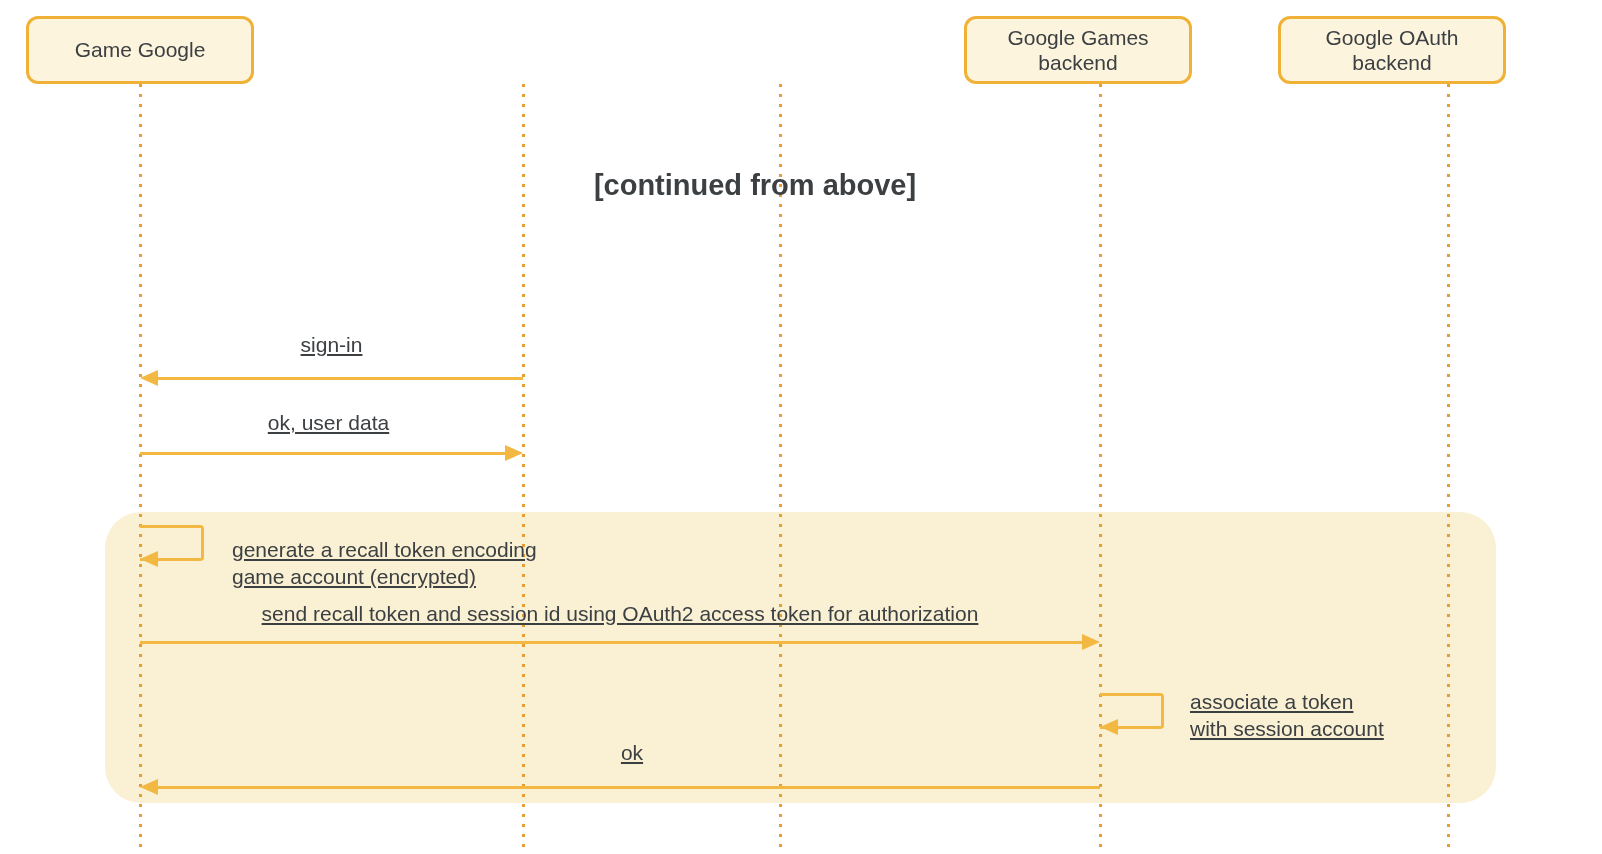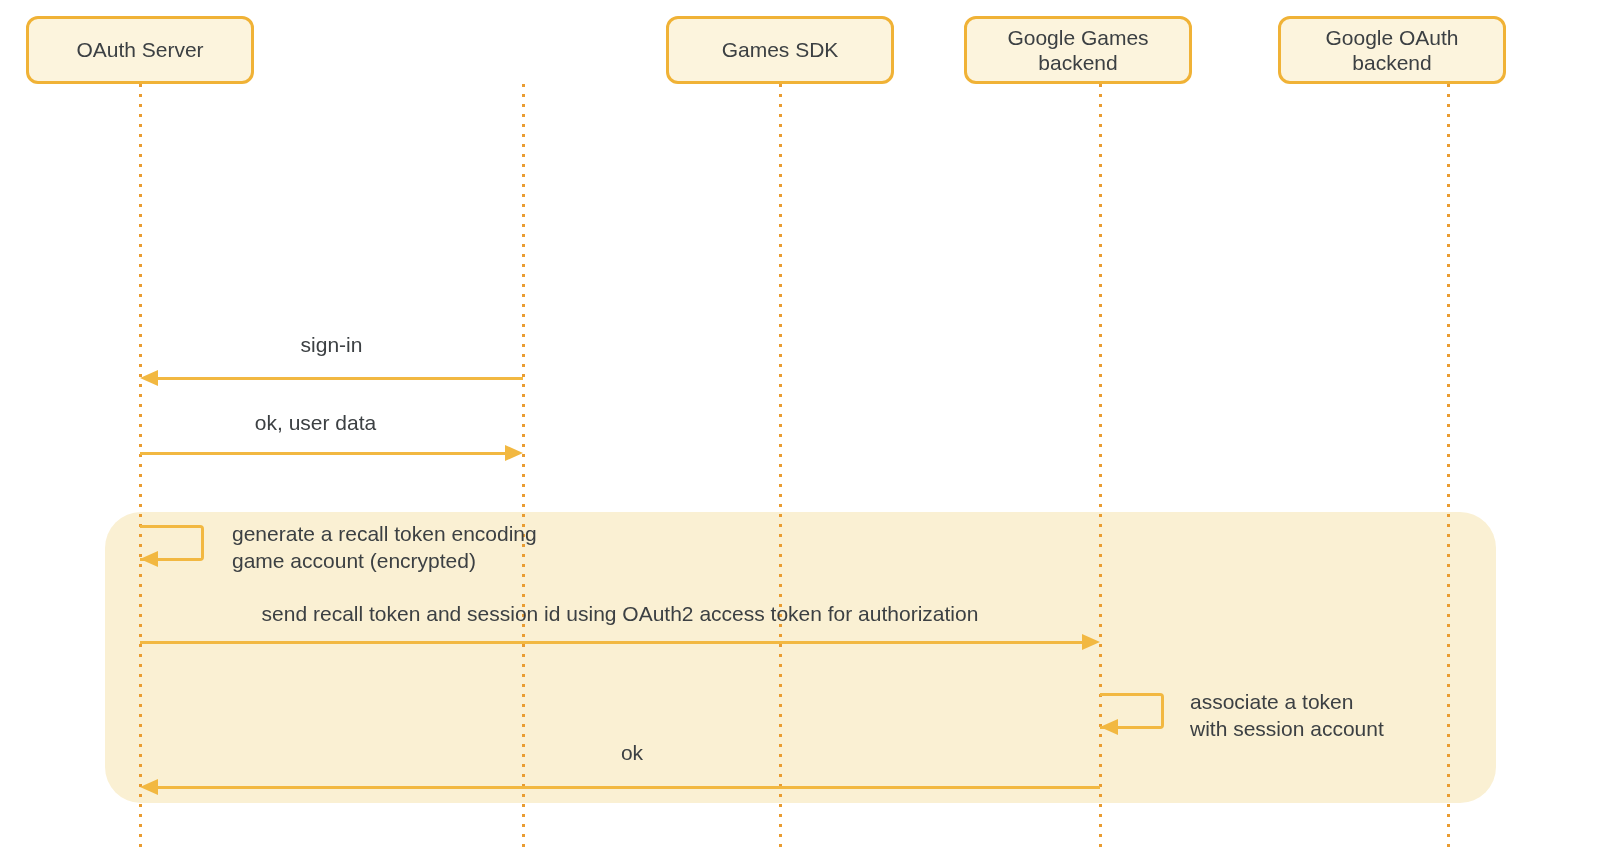--- a/index.html
+++ b/index.html
@@ -31,21 +31,21 @@
   .region{
     position:absolute;left:105px;top:512px;width:1391px;height:291px;
     background:var(--region);border-radius:36px;z-index:0;
   }
   .title{
     position:absolute;left:420px;top:167px;width:670px;text-align:center;
     font-size:29px;font-weight:700;line-height:36px;z-index:2;
   }
   .msg-label{
     position:absolute;font-size:21px;line-height:27px;text-align:center;
-    white-space:pre-line;z-index:2;
+    white-space:pre-line;z-index:2;text-decoration:underline;
   }
   .msg-label.left{text-align:left;}
   .msg-line{position:absolute;height:3px;background:var(--amber);z-index:2;}
   .head{position:absolute;width:0;height:0;z-index:2;
     border-top:8px solid transparent;border-bottom:8px solid transparent;}
   .head.left{border-right:18px solid var(--amber);}
   .head.right{border-left:18px solid var(--amber);}
   .self-loop{
     position:absolute;width:64px;height:36px;box-sizing:border-box;z-index:2;
     border:3px solid var(--amber);border-left:none;border-radius:0 4px 4px 0;
@@ -62,55 +62,53 @@
 
   
   <div class="lifeline" style="left:139px"></div>
   <div class="lifeline" style="left:522px"></div>
   <div class="lifeline" style="left:779px"></div>
   <div class="lifeline" style="left:1099px"></div>
   <div class="lifeline" style="left:1447px"></div>
 
   
   <div class="actor" style="left:26px">
-    <span class="actor-label">OAuth Server</span>
-  </div>
-  <div class="actor" style="left:666px">
-    <span class="actor-label">Games SDK</span>
+    <span class="actor-label">Game Google</span>
   </div>
   <div class="actor" style="left:964px">
     <span class="actor-label">Google Games
 backend</span>
   </div>
   <div class="actor" style="left:1278px">
     <span class="actor-label">Google OAuth
 backend</span>
   </div>
 
   
+  <div class="title">[continued from above]</div>
 
   
   <div class="group">
     <div class="msg-label" style="left:140px;top:331px;width:383px">sign-in</div>
     <div class="msg-line" style="left:156px;top:377px;width:367px"></div>
     <div class="head left" style="left:140px;top:370px"></div>
   </div>
 
   
   <div class="group">
-    <div class="msg-label" style="left:124px;top:409px;width:383px">ok, user data</div>
+    <div class="msg-label" style="left:137px;top:409px;width:383px">ok, user data</div>
     <div class="msg-line" style="left:140px;top:452px;width:367px"></div>
     <div class="head right" style="left:505px;top:445px"></div>
   </div>
 
   
   <div class="group">
     <div class="self-loop" style="left:140px;top:525px"></div>
     <div class="head left" style="left:140px;top:551px"></div>
-    <div class="msg-label left" style="left:232px;top:520px;width:420px">generate a recall token encoding
+    <div class="msg-label left" style="left:232px;top:536px;width:420px">generate a recall token encoding
 game account (encrypted)</div>
   </div>
 
   
   <div class="group">
     <div class="msg-label" style="left:140px;top:600px;width:960px">send recall token and session id using OAuth2 access token for authorization</div>
     <div class="msg-line" style="left:140px;top:641px;width:942px"></div>
     <div class="head right" style="left:1082px;top:634px"></div>
   </div>
 

